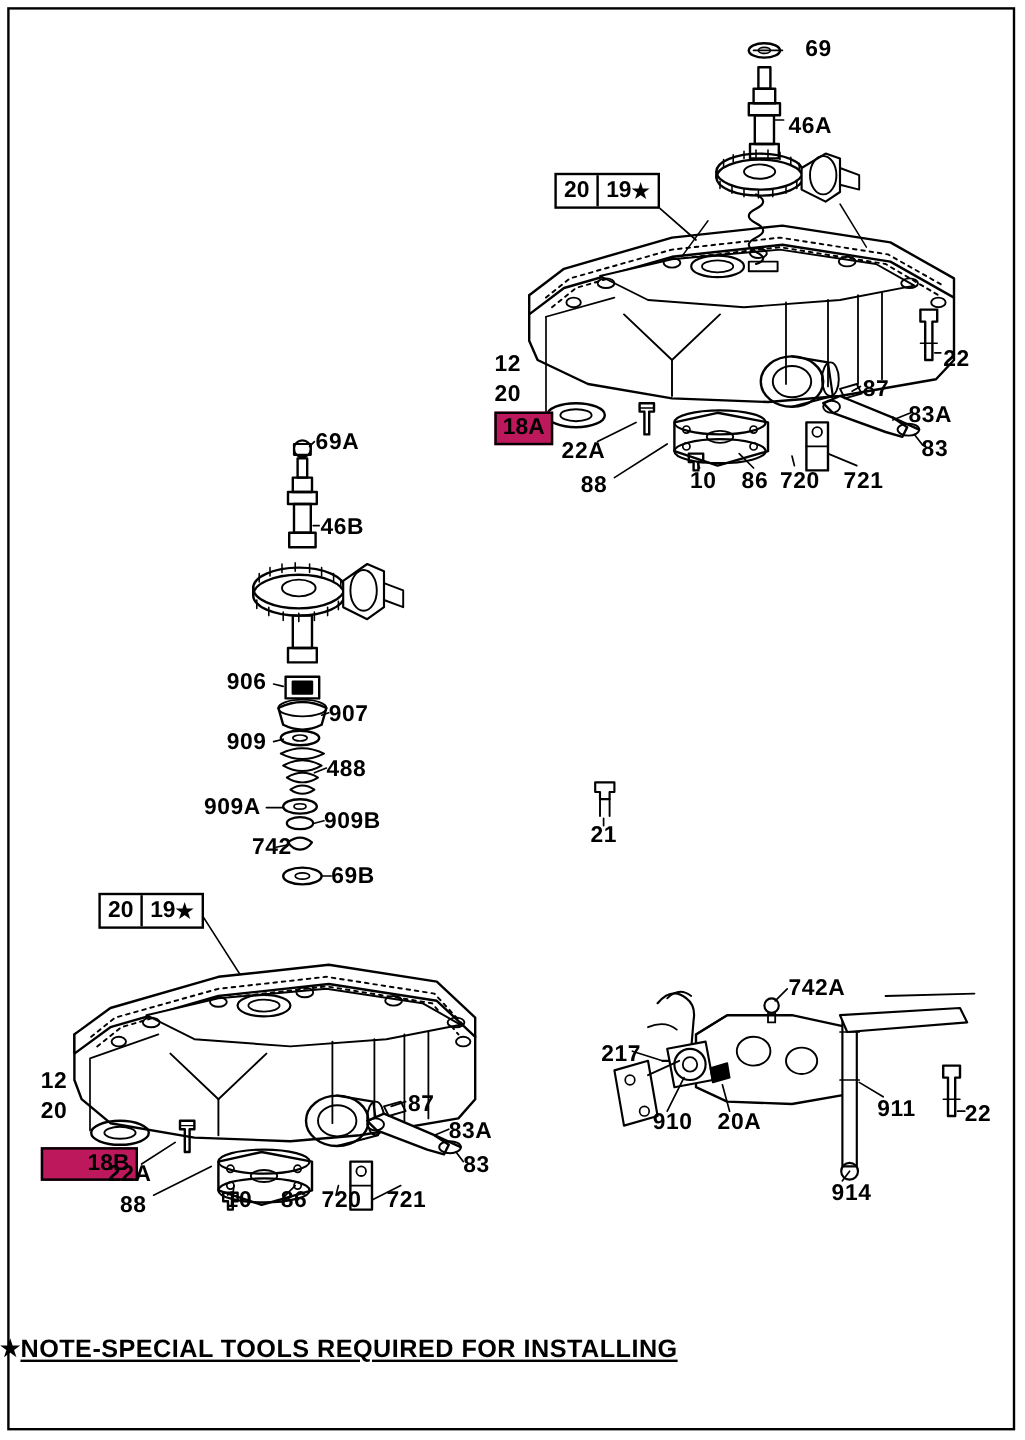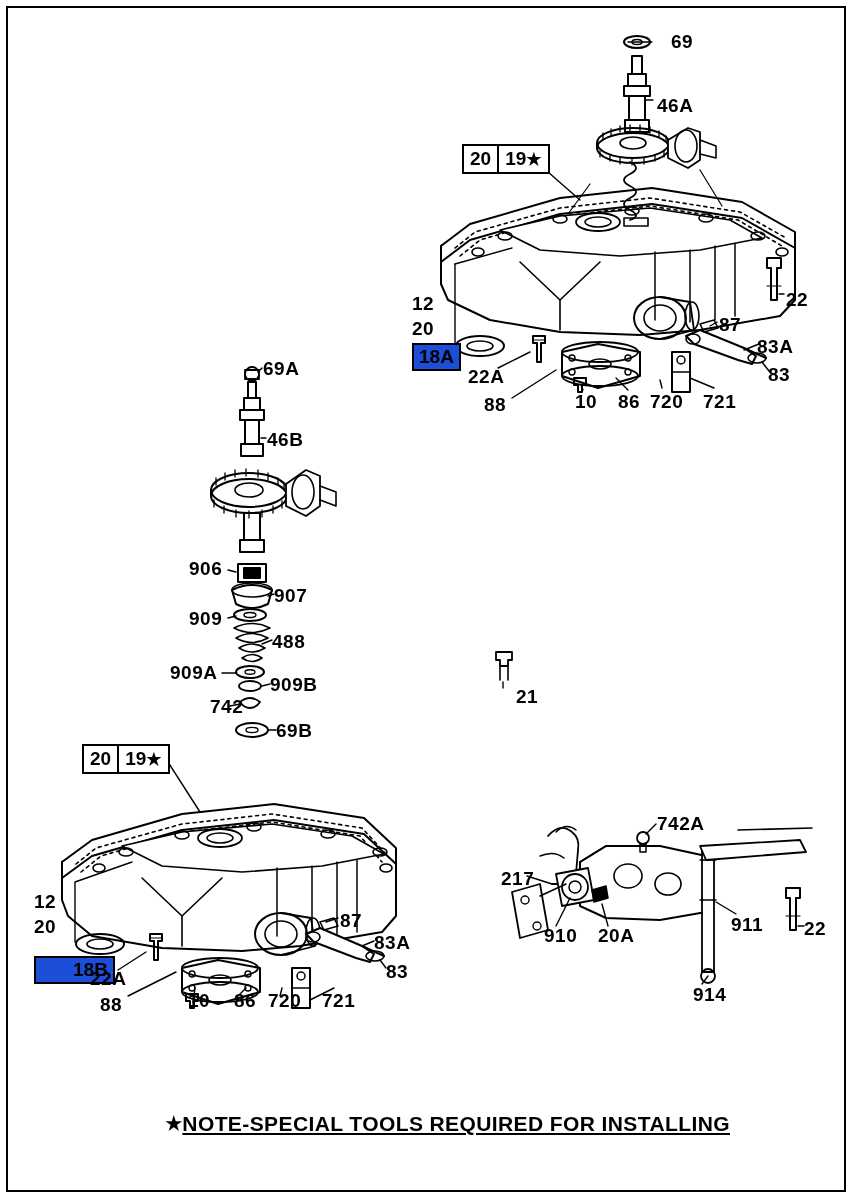--- a/index.html
+++ b/index.html
@@ -58,21 +58,21 @@
     justify-content: center;
     padding: 0 6px;
     font-weight: bold;
     font-size: 19px;
     font-family: "Liberation Sans", sans-serif;
   }
   .boxref .cell + .cell { border-left: 2px solid #000; }
   .starbox {
     position: absolute;
     border: 2px solid #000;
-    background: #1d4ed8;
+    background: #be185d;
     box-sizing: border-box;
   }
   .starbox .row {
     display: flex;
     align-items: center;
     height: 24px;
     padding-left: 5px;
     font-weight: bold;
     font-size: 19px;
     font-family: "Liberation Sans", sans-serif;
@@ -440,39 +440,39 @@
   <div class="lbl" style="left:263px; top:358px;">69A</div>
   <div class="lbl" style="left:267px; top:429px;">46B</div>
   <div class="lbl" style="left:189px; top:558px;">906</div>
   <div class="lbl" style="left:274px; top:585px;">907</div>
   <div class="lbl" style="left:189px; top:608px;">909</div>
   <div class="lbl" style="left:272px; top:631px;">488</div>
   <div class="lbl" style="left:170px; top:662px;">909A</div>
   <div class="lbl" style="left:270px; top:674px;">909B</div>
   <div class="lbl" style="left:194px; top:696px;margin-left:16px;">742</div>
   <div class="lbl" style="left:276px; top:720px;">69B</div>
-  <div class="lbl" style="left:492px; top:686px;margin-left:24px;">21</div>
+  <div class="lbl" style="left:492px; top:686px;">21</div>
 
   <div class="lbl" style="left:340px; top:910px;">87</div>
   <div class="lbl" style="left:374px; top:932px;">83A</div>
   <div class="lbl" style="left:386px; top:961px;">83</div>
   <div class="lbl" style="left:90px; top:968px;">22A</div>
   <div class="lbl" style="left:100px; top:994px;">88</div>
   <div class="lbl" style="left:188px; top:990px;">10</div>
   <div class="lbl" style="left:234px; top:990px;">86</div>
   <div class="lbl" style="left:268px; top:990px;">720</div>
   <div class="lbl" style="left:322px; top:990px;">721</div>
 
   <div class="lbl" style="left:657px; top:813px;">742A</div>
   <div class="lbl" style="left:501px; top:868px;">217</div>
   <div class="lbl" style="left:544px; top:925px;">910</div>
   <div class="lbl" style="left:598px; top:925px;">20A</div>
   <div class="lbl" style="left:731px; top:914px;">911</div>
   <div class="lbl" style="left:804px; top:918px;">22</div>
   <div class="lbl" style="left:693px; top:984px;">914</div>
 
-  <div style="position:absolute; left:0; top:1112px; width:730px; text-align:right;">
+  <div style="position:absolute; left:0; top:1112px; width:730px; text-align:left;">
     <div style="display:inline-block;">
       <span class="star" style="font-size:19px; font-weight:bold; vertical-align:1px;">★</span><span class="note" style="position:static; display:inline;">NOTE-SPECIAL TOOLS REQUIRED  FOR INSTALLING</span>
     </div>
   </div>
 
 </div>
 
 </body></html>

